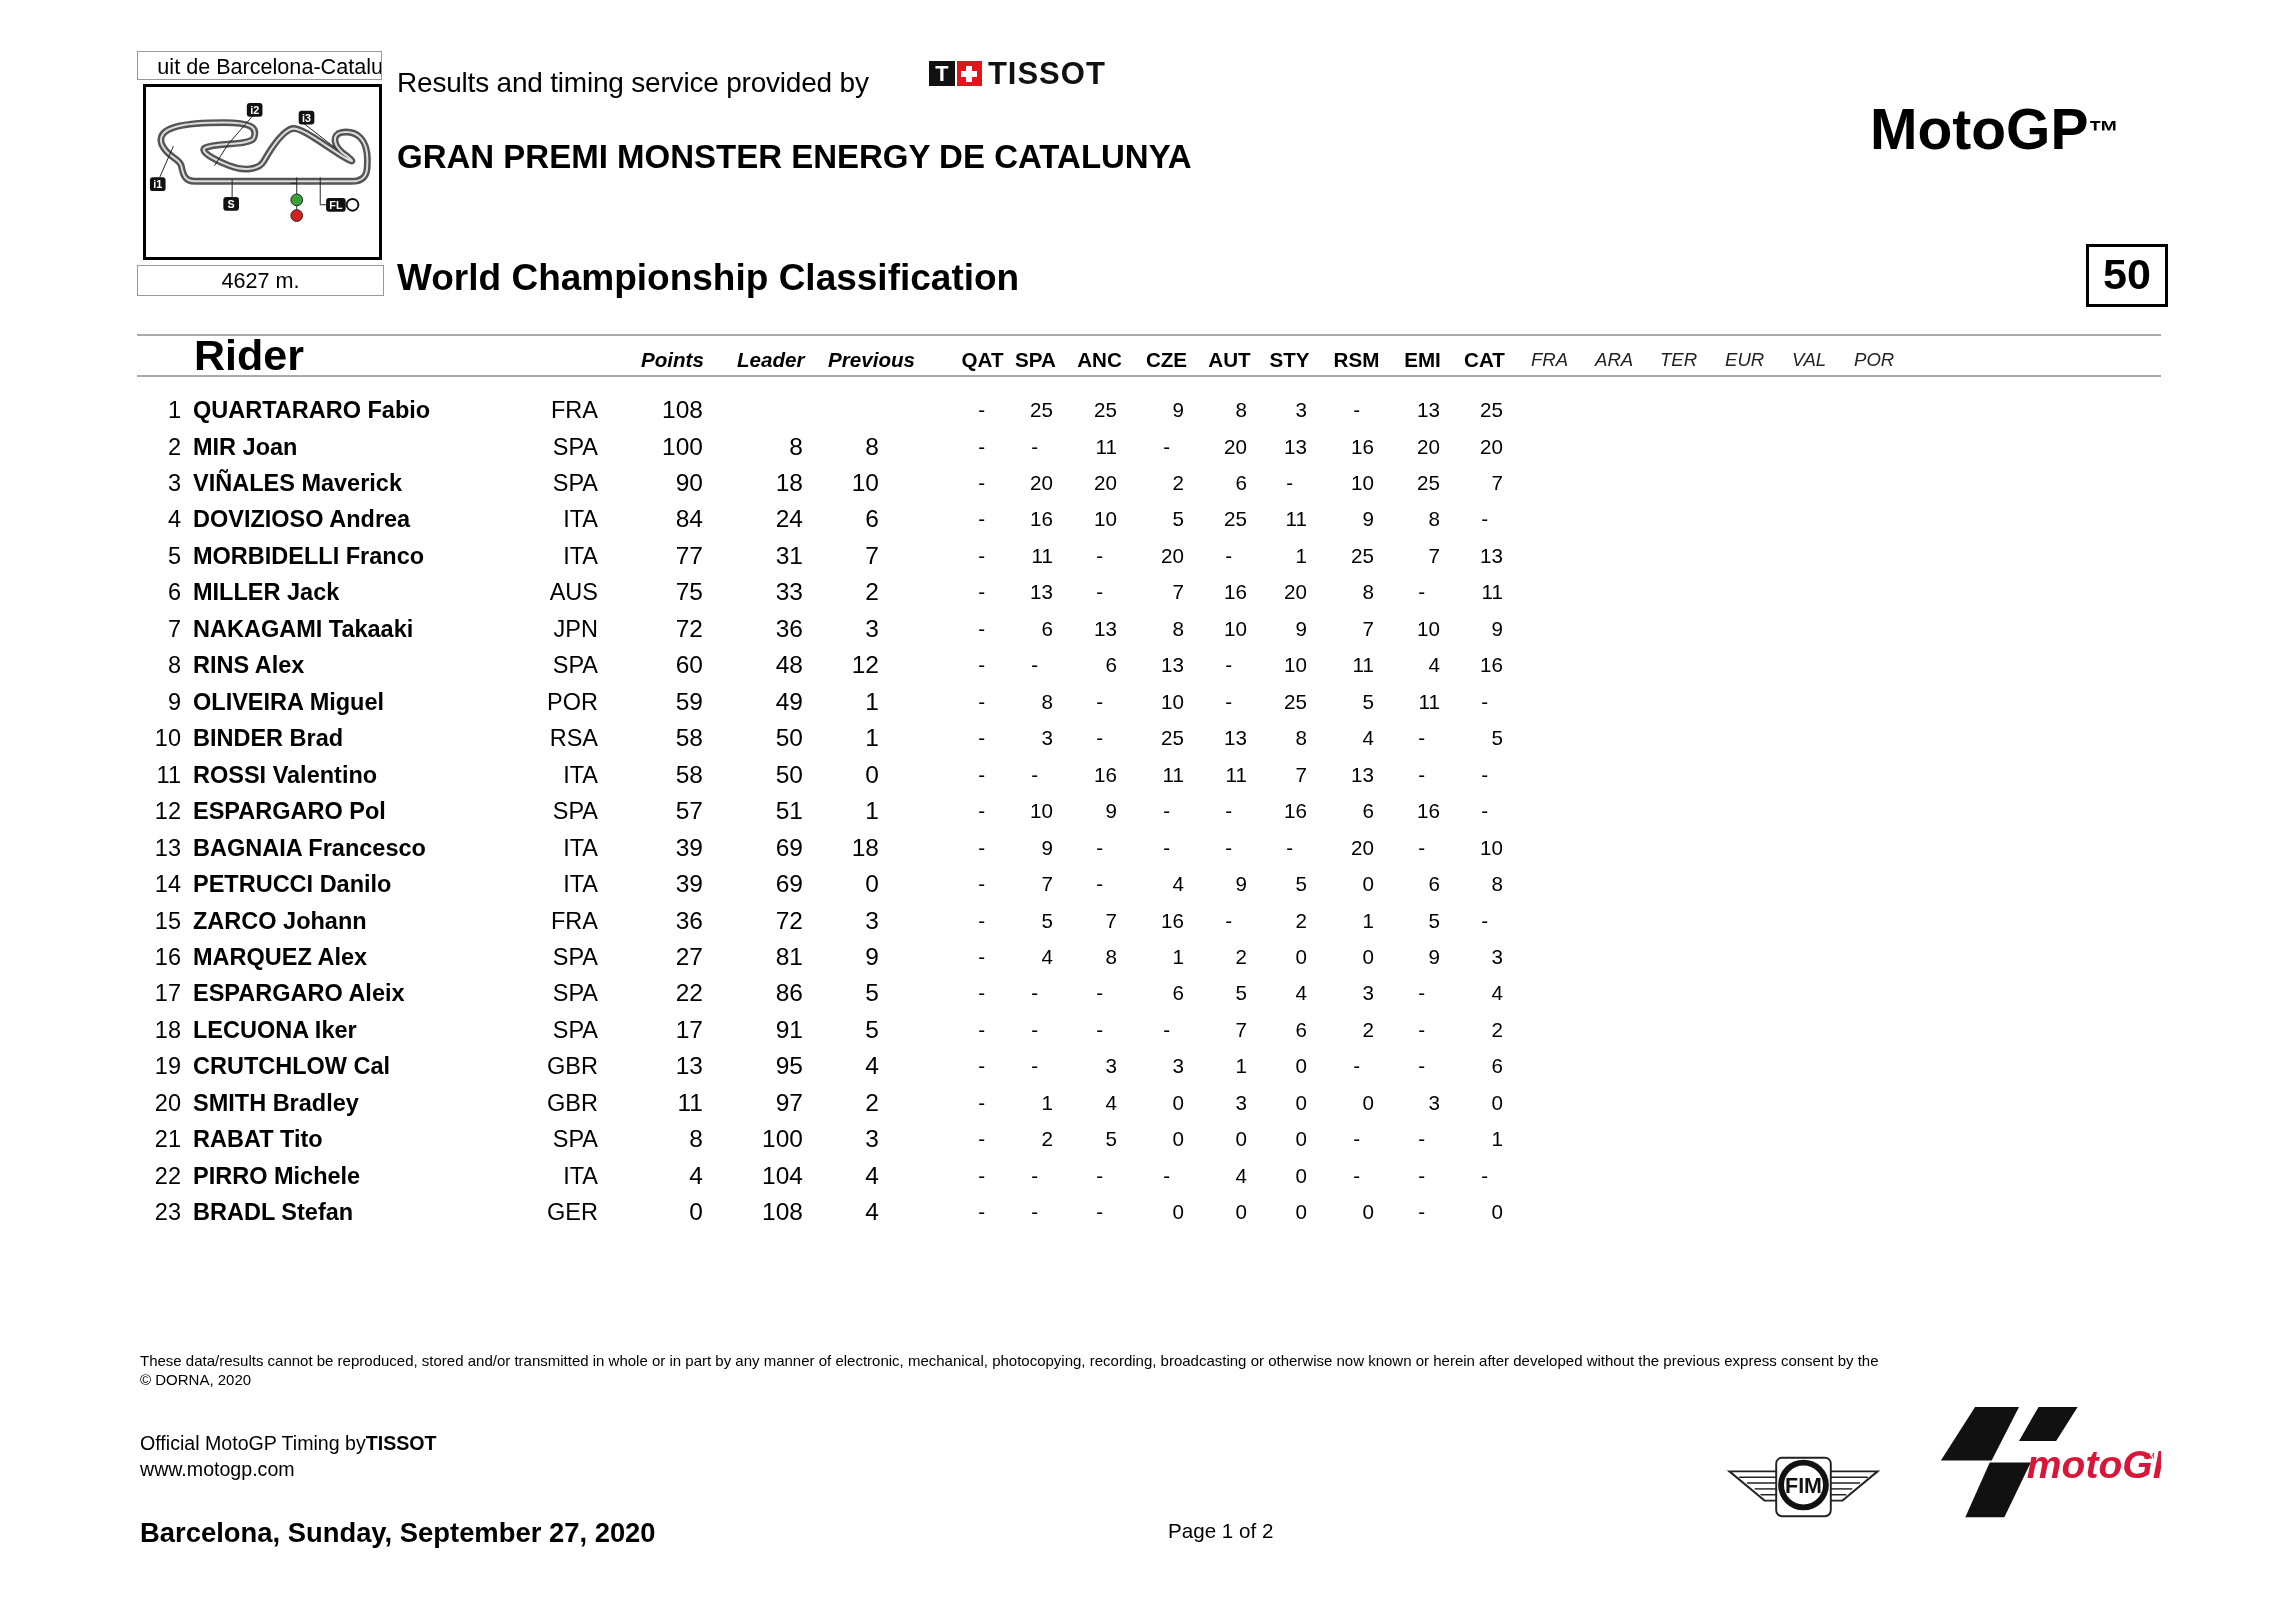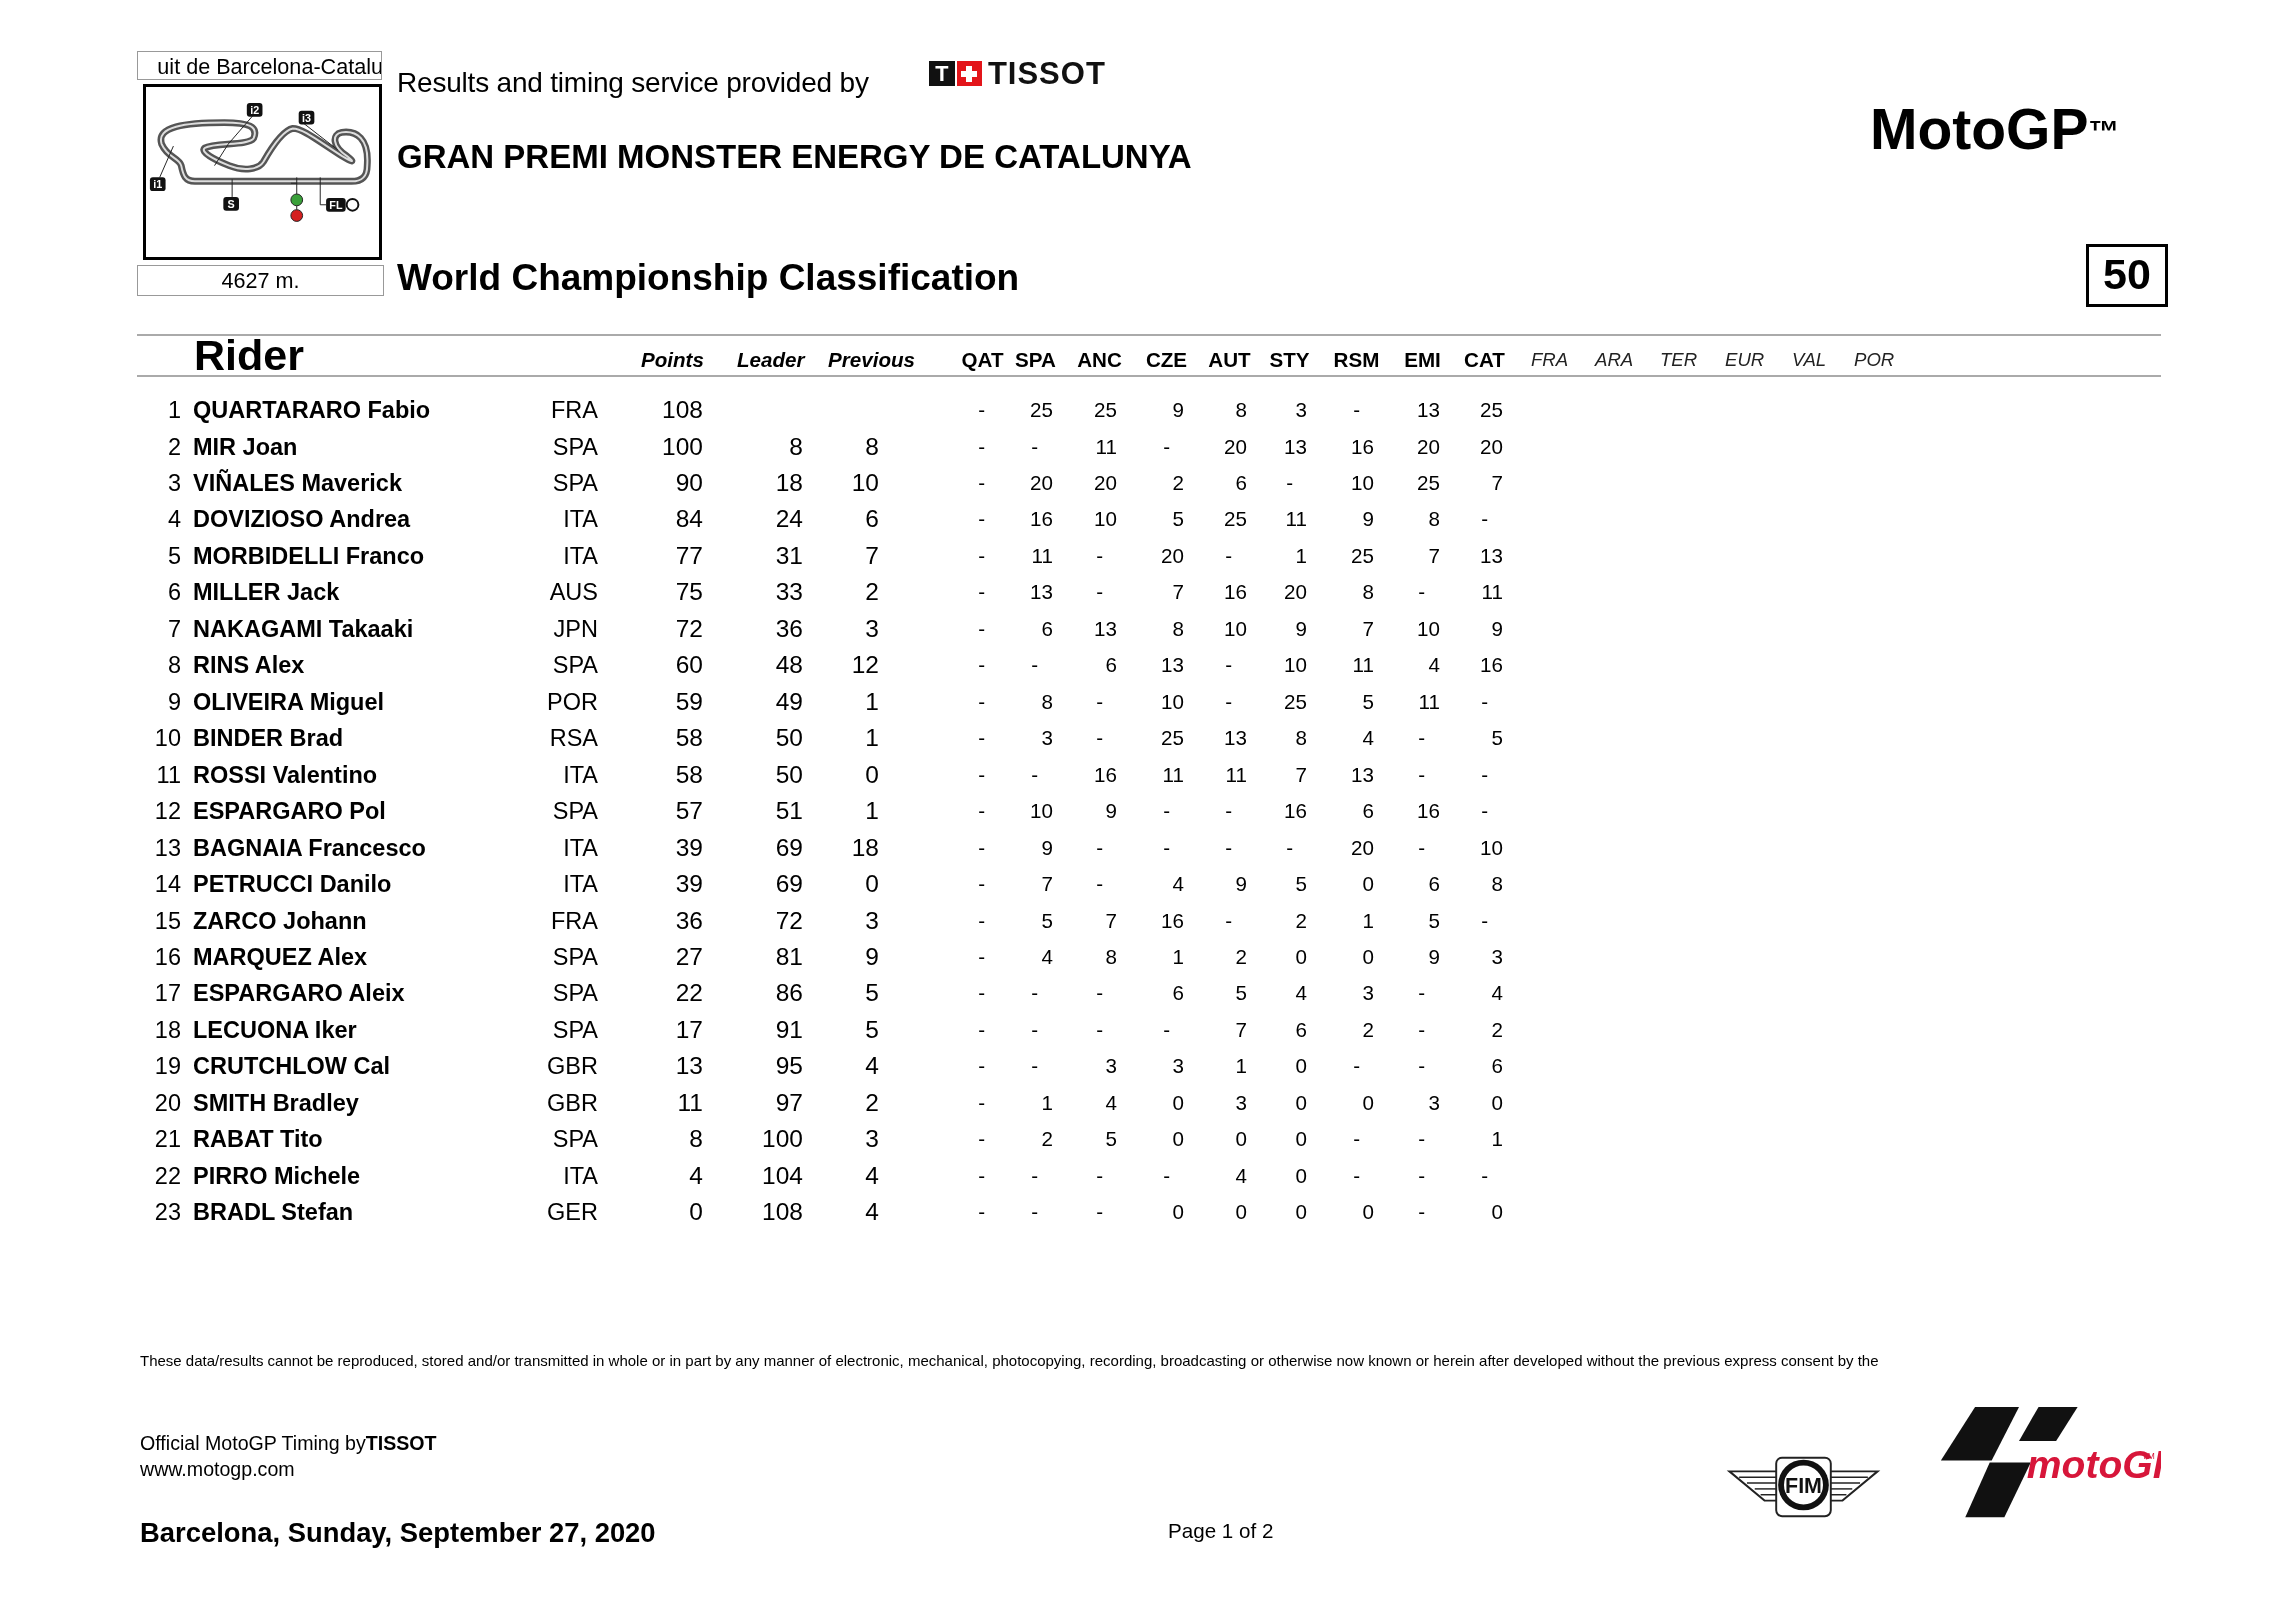--- a/index.html
+++ b/index.html
@@ -534,20 +534,21 @@
       <div class="cell c-race" style="left: 1200px; width: 47px; text-align: right;">0</div>
       <div class="cell c-race" style="left: 1260px; width: 47px; text-align: right;">0</div>
       <div class="cell c-race" style="left: 1327px; width: 47px; text-align: right;">0</div>
       <div class="cell c-race" style="left: 1410px; width: 23.5px; text-align: center;">-</div>
       <div class="cell c-race" style="left: 1456px; width: 47px; text-align: right;">0</div>
     </div>
   </div>
 
 <div class="abs disclaimer">
   <div>These data/results cannot be reproduced, stored and/or transmitted in whole or in part by any manner of electronic, mechanical, photocopying, recording, broadcasting or otherwise now known or herein after developed without the previous express consent by the</div>
+  <div>© DORNA, 2020</div>
 </div>
 
 <div class="abs official"><span>Official MotoGP Timing by</span><b>TISSOT</b></div>
 <div class="abs website">www.motogp.com</div>
 <div class="abs place-date">Barcelona, Sunday, September 27, 2020</div>
 <div class="abs page-num">Page 1 of 2</div>
 
 <div class="abs fim-logo">
   <svg width="157" height="78" viewBox="0 0 160 80">
     <g stroke="#222" stroke-width="2" fill="#fff">

